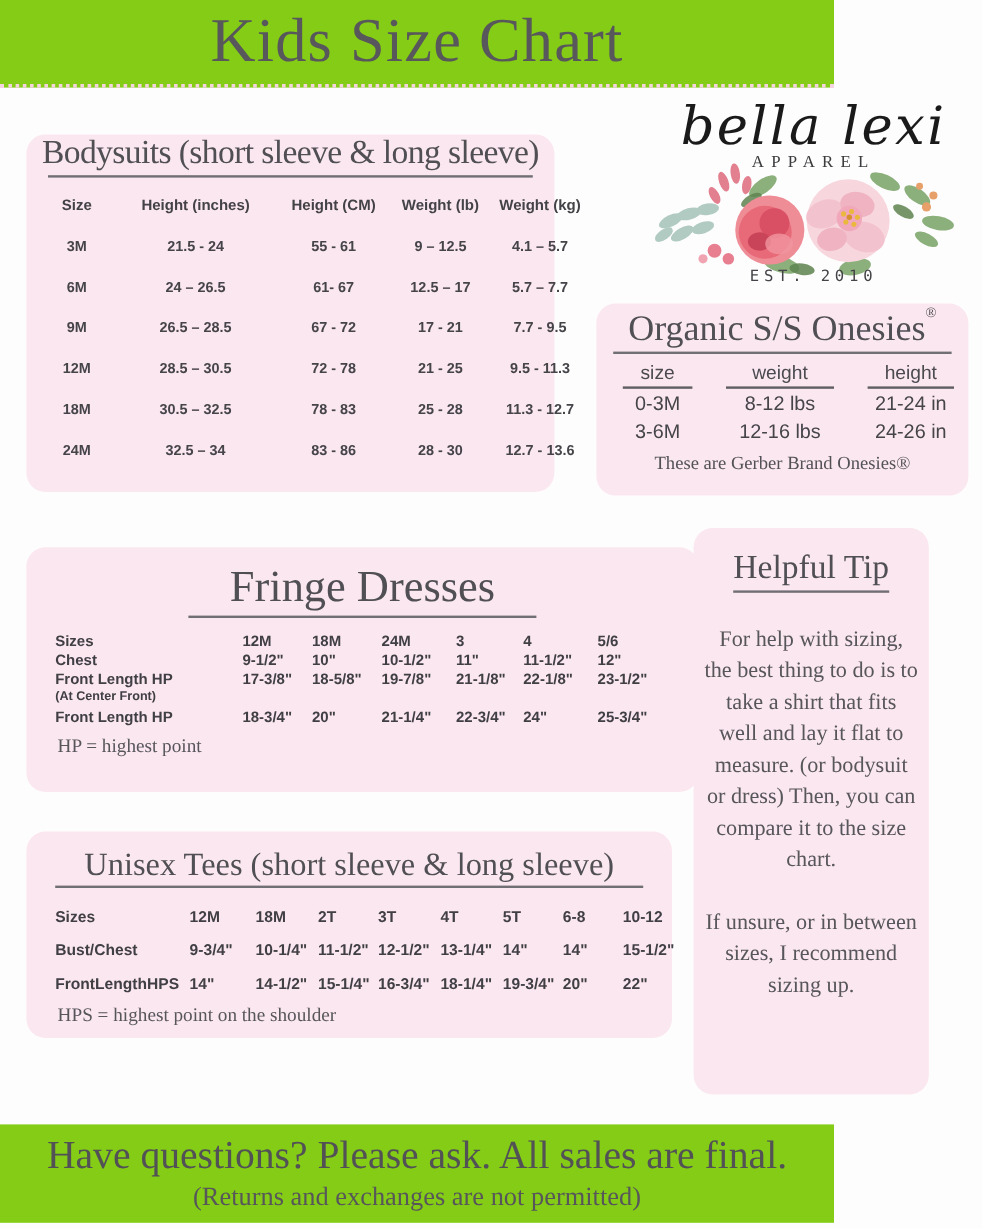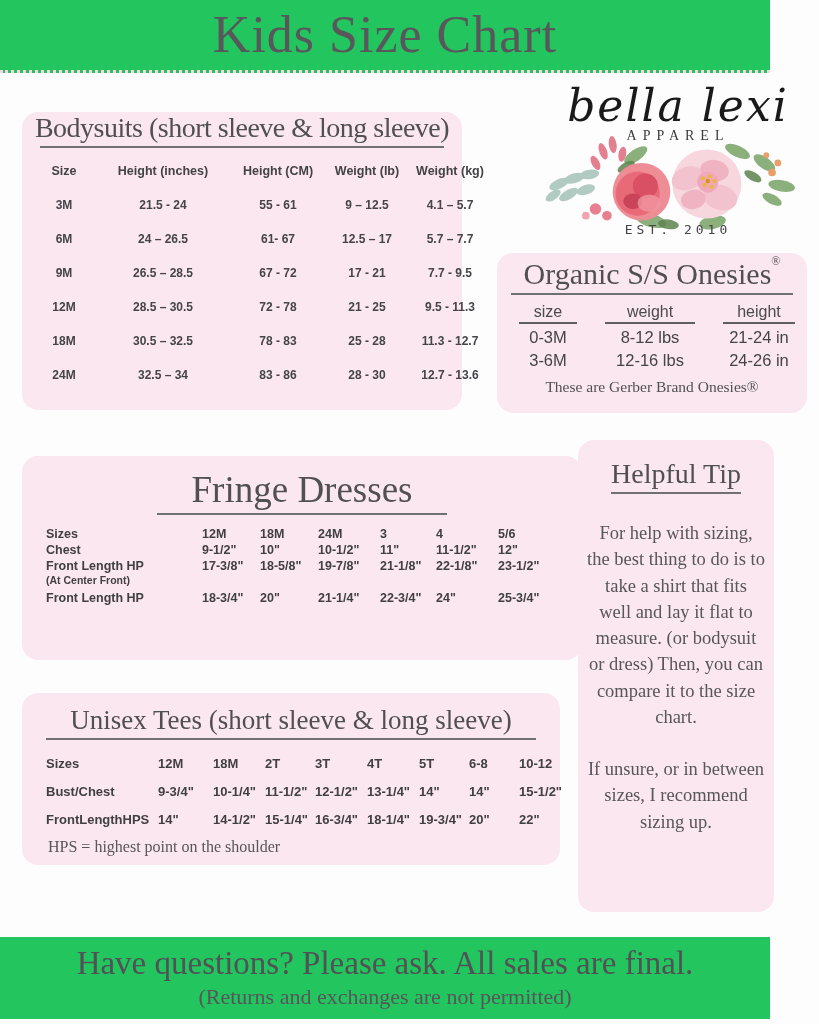--- a/index.html
+++ b/index.html
@@ -1,21 +1,21 @@
 <!DOCTYPE html>
 <html><head>
 <meta charset="utf-8">
 <style>
   * { margin:0; padding:0; box-sizing:border-box; }
   html,body { width:819px; }
   body { font-family:"Liberation Sans", sans-serif; background:#ffffff; }
   .page { position:relative; width:819px; height:1024px; background:#fefdfe; overflow:hidden; }
 
   
-  .banner { position:absolute; left:0; width:770px; background:#22c55e; text-align:center; color:#545257; }
+  .banner { position:absolute; left:0; width:695px; background:#84cc16; text-align:center; color:#545257; }
   .top-banner { top:0; height:73px; border-bottom:3px dotted #f6d3e1; }
   .top-banner .title {
     font-family:"Liberation Serif", serif; font-size:52px; line-height:70px;
     color:#58575b; letter-spacing:1px;
   }
   .bottom-banner { top:937px; height:82px; padding-top:6px; }
   .bottom-banner .line1 { font-family:"Liberation Serif", serif; font-size:33px; color:#525156; line-height:40px; }
   .bottom-banner .line2 { font-family:"Liberation Serif", serif; font-size:22px; color:#57565a; line-height:28px; }
 
   
@@ -268,20 +268,21 @@
       <div class="fr-row spaced">
         <span class="rlabel">Front Length HP</span>
         <span class="cell">18-3/4"</span>
         <span class="cell">20"</span>
         <span class="cell">21-1/4"</span>
         <span class="cell">22-3/4"</span>
         <span class="cell">24"</span>
         <span class="cell">25-3/4"</span>
       </div>
     </div>
+    <div class="note">HP = highest point</div>
   </div>
 
   <div class="card tip">
     <div class="card-title">Helpful Tip</div>
     <div class="title-underline"></div>
     <p class="p1">For help with sizing, the best thing to do is to take a shirt that fits well and lay it flat to measure. (or bodysuit or dress) Then, you can compare it to the size chart.</p>
     <p class="p2">If unsure, or in between sizes, I recommend sizing up.</p>
   </div>
 
   <div class="card unisex">

